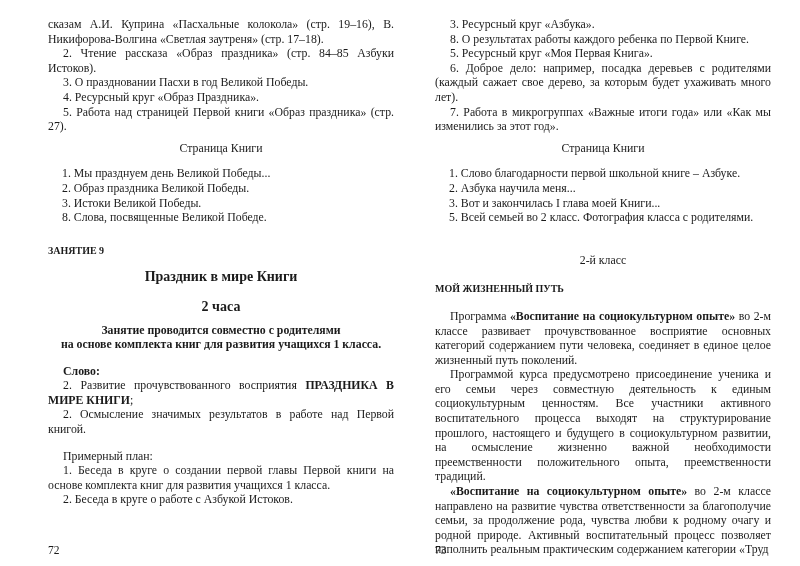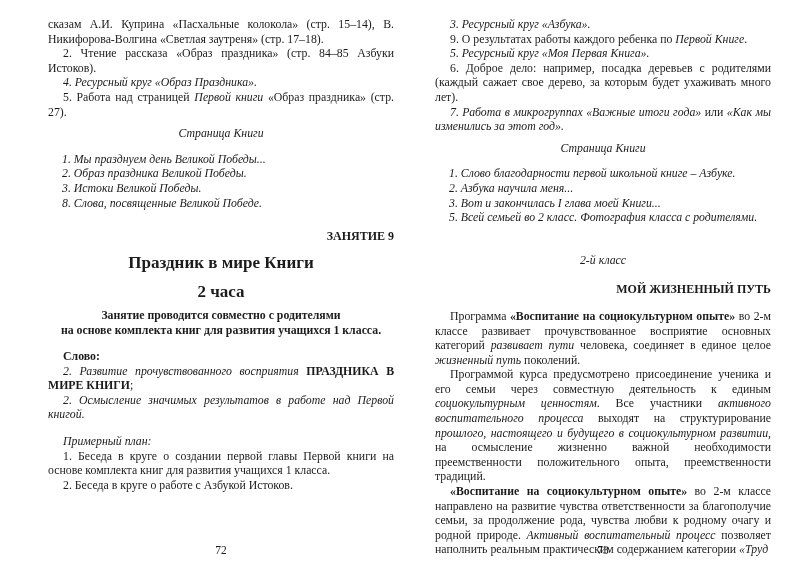--- a/index.html
+++ b/index.html
@@ -17,46 +17,47 @@
     box-sizing: border-box; padding-top: 17px;
     font-size: 11.8px; line-height: 14.6px;
   }
   .page-left  { left: 48px;  width: 346px; }
   .page-right { left: 435px; width: 336px; }
   p { margin: 0; }
   .body { text-align: justify; text-indent: 15px; }
   .cont { text-align: justify; }
   .list { padding-left: 14px; }
   .section { text-align: center; padding: 7px 0 11px; }
-  .h1 { text-align: right; padding: 19px 0 12px; font-size: 12px; }
-  .h2 { text-align: center; font-size: 17px; }
+  .h1 { text-align: left; padding: 19px 0 12px; font-size: 10px; }
+  .h2 { text-align: center; font-size: 14px; }
   .h2 + .h2 { padding-top: 15px; }
   .section + .h1 { padding-top: 4px; }
   .note { text-align: center; }
   .gap-sm { padding-top: 8px; }
   .gap-md { padding-top: 12px; }
   .gap-lg { padding-top: 28px; text-align: center; }
   .s-n { }
-  .s-i { font-style: italic; }
+  .s-i { }
   .s-b { font-weight: bold; }
   .s-bi { font-weight: bold; }
   .pagenum {
     position: absolute; top: 543px; left: 0; width: 100%;
-    text-align: center; font-size: 11.5px;
+    text-align: left; font-size: 11.5px;
   }
 </style>
 </head>
 <body>
 
 <div class="spread">
 
   <div class="page page-left">
     <div class="content">
-        <p class="cont"><span class="s-n">сказам А.И. Куприна «Пасхальные колокола» (стр. 15–14), В. Никифорова-Волгина «Светлая заутреня» (стр. 17–18).</span></p>
+        <p class="cont"><span class="s-n">сказам А.И. Куприна «Пасхальные колокола» (стр. 19–16), В. Никифорова-Волгина «Светлая заутреня» (стр. 17–18).</span></p>
         <p class="body"><span class="s-n">2. Чтение рассказа «Образ праздника» (стр. 84–85 Азбуки Истоков).</span></p>
+        <p class="body"><span class="s-n">3. О праздновании Пасхи в год Великой Победы.</span></p>
         <p class="body"><span class="s-i">4. Ресурсный круг «Образ Праздника».</span></p>
         <p class="body"><span class="s-n">5. Работа над страницей </span><span class="s-i">Первой книги</span><span class="s-n"> «Образ праздника» (стр. 27).</span></p>
         <p class="section"><span class="s-i">Страница Книги</span></p>
         <p class="list"><span class="s-i">1. Мы празднуем день Великой Победы...</span></p>
         <p class="list"><span class="s-i">2. Образ праздника Великой Победы.</span></p>
         <p class="list"><span class="s-i">3. Истоки Великой Победы.</span></p>
         <p class="list"><span class="s-i">8. Слова, посвященные Великой Победе.</span></p>
         <p class="h1"><span class="s-b">ЗАНЯТИЕ 9</span></p>
         <p class="h2"><span class="s-b">Праздник в мире Книги</span></p>
         <p class="h2"><span class="s-b">2 часа</span></p>
@@ -68,31 +69,31 @@
         <p class="body gap-md"><span class="s-i">Примерный план:</span></p>
         <p class="body"><span class="s-n">1. Беседа в круге о создании первой главы Первой книги на основе комплекта книг для развития учащихся 1 класса.</span></p>
         <p class="body"><span class="s-n">2. Беседа в круге о работе с Азбукой Истоков.</span></p>
       </div>
     <div class="pagenum">72</div>
   </div>
 
   <div class="page page-right">
     <div class="content">
         <p class="body"><span class="s-i">3. Ресурсный круг «Азбука».</span></p>
-        <p class="body"><span class="s-n">9. О результатах работы каждого ребенка по </span><span class="s-i">Первой Книге</span><span class="s-n">.</span></p>
+        <p class="body"><span class="s-n">8. О результатах работы каждого ребенка по </span><span class="s-i">Первой Книге</span><span class="s-n">.</span></p>
         <p class="body"><span class="s-i">5. Ресурсный круг «Моя Первая Книга».</span></p>
         <p class="body"><span class="s-n">6. Доброе дело: например, посадка деревьев с родителями (каждый сажает свое дерево, за которым будет ухаживать много лет).</span></p>
         <p class="body"><span class="s-i">7. Работа в микрогруппах «Важные итоги года» </span><span class="s-n">или</span><span class="s-i"> «Как мы изменились за этот год».</span></p>
         <p class="section"><span class="s-i">Страница Книги</span></p>
         <p class="list"><span class="s-i">1. Слово благодарности первой школьной книге – Азбуке.</span></p>
         <p class="list"><span class="s-i">2. Азбука научила меня...</span></p>
         <p class="list"><span class="s-i">3. Вот и закончилась I глава моей Книги...</span></p>
         <p class="list"><span class="s-i">5. Всей семьей во 2 класс. Фотография класса с родителями.</span></p>
         <p class="section gap-lg"><span class="s-i">2-й класс</span></p>
         <p class="h1"><span class="s-b">МОЙ ЖИЗНЕННЫЙ ПУТЬ</span></p>
-        <p class="body"><span class="s-n">Программа </span><span class="s-bi">«Воспитание на социокультурном опыте»</span><span class="s-n"> во 2-м классе развивает прочувствованное восприятие основных категорий </span><span class="s-i">развивает пути</span><span class="s-n"> человека, соединяет в единое целое </span><span class="s-i">жизненный путь</span><span class="s-n"> поколений.</span></p>
+        <p class="body"><span class="s-n">Программа </span><span class="s-bi">«Воспитание на социокультурном опыте»</span><span class="s-n"> во 2-м классе развивает прочувствованное восприятие основных категорий </span><span class="s-i">содержанием пути</span><span class="s-n"> человека, соединяет в единое целое </span><span class="s-i">жизненный путь</span><span class="s-n"> поколений.</span></p>
         <p class="body"><span class="s-n">Программой курса предусмотрено присоединение ученика и его семьи через совместную деятельность к единым </span><span class="s-i">социокультурным ценностям</span><span class="s-n">. Все участники </span><span class="s-i">активного воспитательного процесса</span><span class="s-n"> выходят на структурирование </span><span class="s-i">прошлого, настоящего и будущего в социокультурном развитии</span><span class="s-n">, на осмысление жизненно важной необходимости преемственности положительного опыта, преемственности традиций.</span></p>
         <p class="body"><span class="s-b">«Воспитание на социокультурном опыте»</span><span class="s-n"> во 2-м классе направлено на развитие чувства ответственности за благополучие семьи, за продолжение рода, чувства любви к родному очагу и родной природе. </span><span class="s-i">Активный воспитательный процесс</span><span class="s-n"> позволяет наполнить реальным практическим содержанием категории </span><span class="s-i">«Труд</span></p>
       </div>
     <div class="pagenum">73</div>
   </div>
 
 </div>
 
 </body></html>

